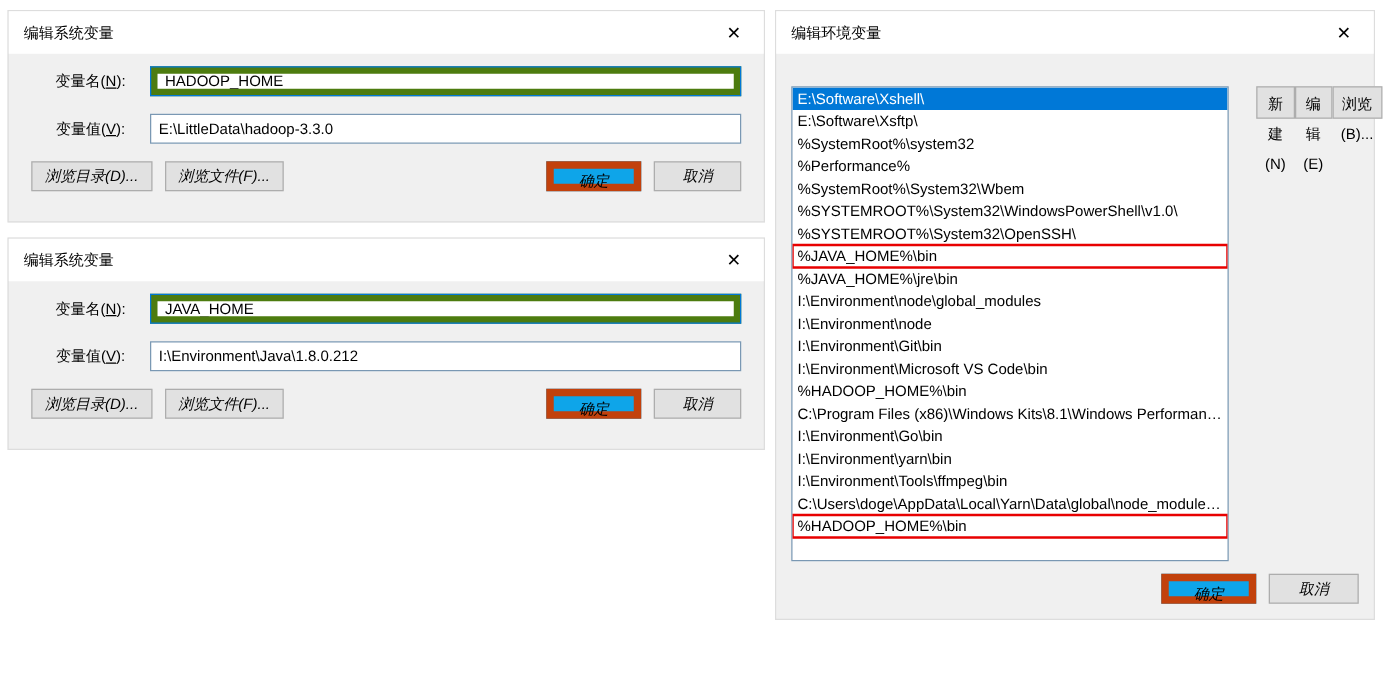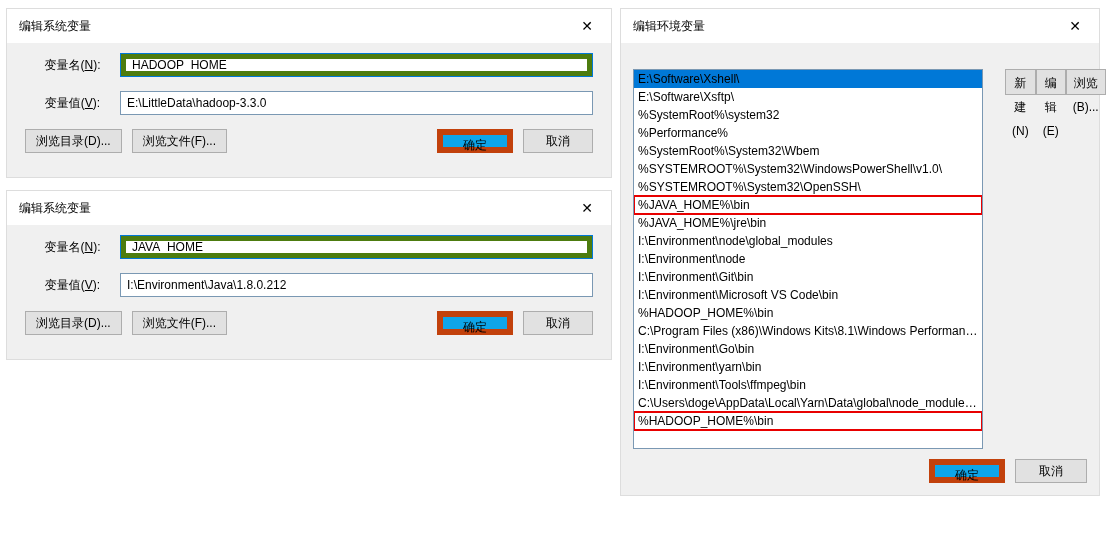--- a/index.html
+++ b/index.html
@@ -65,20 +65,21 @@
   .btn {
     height: 24px;
     line-height: 22px;
     padding: 0 10px;
     background: #e1e1e1;
     border: 1px solid #adadad;
     font-family: inherit;
     font-size: 12px;
     cursor: pointer;
     text-align: center;
+    font-style: italic;
   }
   .btn.primary {
     border: 6px solid #c2410c;
     background: #0ea5e9;
     padding: 0 20px;
     height: 24px;
     line-height: 20px;
   }
   .btn-row {
     display: flex;
@@ -103,21 +104,21 @@
     height: 18px;
     line-height: 18px;
     padding: 0 4px;
     white-space: nowrap;
     overflow: hidden;
     text-overflow: ellipsis;
     font-size: 12px;
   }
   .list-item.selected {
     background: #0078d7;
-    color: #000000;
+    color: #ffffff;
   }
   .red-box {
     outline: 2px solid #e80000;
     outline-offset: -1px;
   }
   .side-btns {
     position: absolute;
     right: 12px;
     top: 60px;
     width: 82px;

